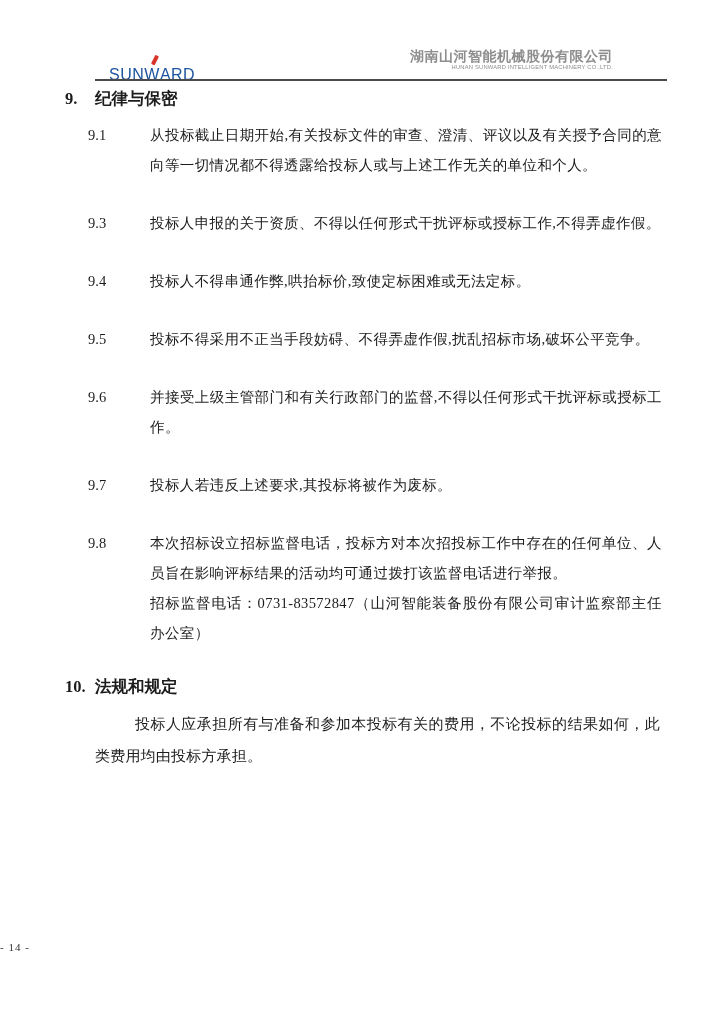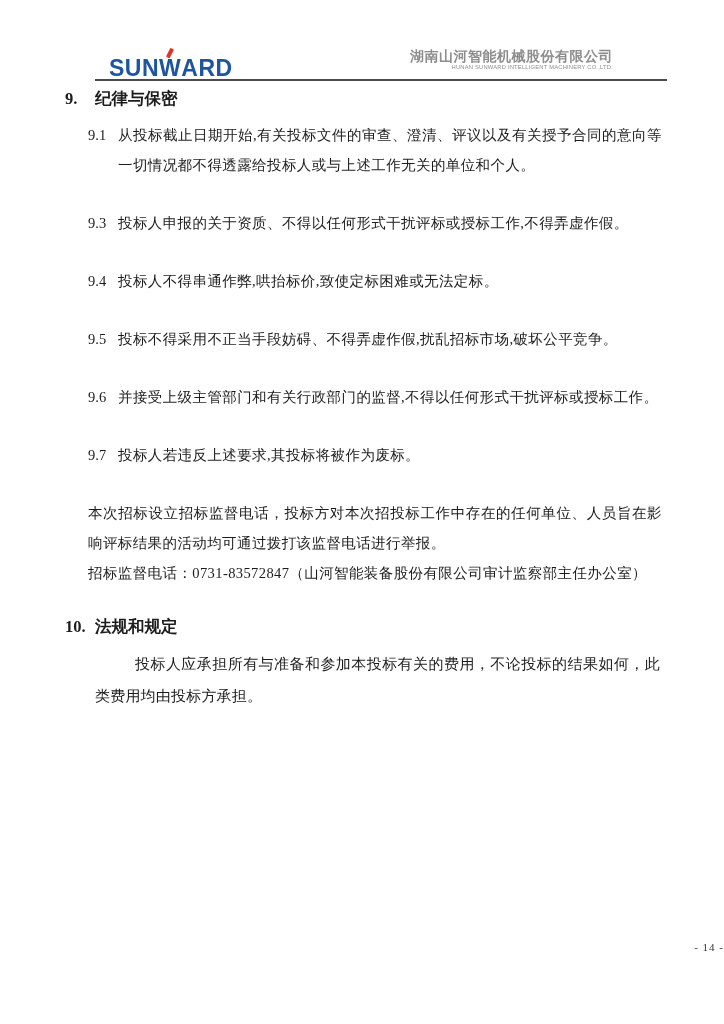--- a/index.html
+++ b/index.html
@@ -15,24 +15,24 @@
     overflow: hidden;
     font-family: "Liberation Serif", "DejaVu Serif", serif;
     color: var(--text-color, #1c1c1c);
   }
 
   
   .header { position: absolute; top: 0; left: 0; right: 0; height: 84px; }
   .logo {
     position: absolute;
     left: 109px;
-    top: 56px;
+    top: 63px;
     font-family: "Liberation Sans", sans-serif;
-    font-weight: bold;
-    font-size: 23px;
+    font-weight: normal;
+    font-size: 16px;
     line-height: 24px;
     letter-spacing: 0.5px;
     color: var(--logo-blue, #1E55A0);
   }
   .logo .logo-w { position: relative; display: inline-block; }
   .logo .accent {
     position: absolute;
     left: 9px;
     top: -8px;
     width: 3.5px;
@@ -90,38 +90,39 @@
     display: flex;
     font-size: 14.5px;
     line-height: 30px;
     margin: 0 0 28px 23px;
   }
   .item-num { width: 30px; flex: none; }
   .item-text {
     flex: 1;
     text-align: justify;
     letter-spacing: 0.4px;
+    margin-left: 32px;
   }
   .para {
     margin: 6px 0 0 30px;
     width: 565px;
     font-size: 15px;
     line-height: 32px;
     text-indent: 40px;
     text-align: justify;
     letter-spacing: 0.2px;
   }
 
   
   .footer {
     position: absolute;
     left: 0;
     top: 941px;
     width: 724px;
-    text-align: right;
+    text-align: left;
     font-size: 11px;
     letter-spacing: 1px;
     color: #333333;
   }
 </style>
 </head>
 <body>
 
 <div class="page">
 
@@ -168,20 +169,21 @@
       <span class="item-num">9.6</span>
       <div class="item-text">并接受上级主管部门和有关行政部门的监督,不得以任何形式干扰评标或授标工作。</div>
     </div>
 
     <div class="item">
       <span class="item-num">9.7</span>
       <div class="item-text">投标人若违反上述要求,其投标将被作为废标。</div>
     </div>
 
     <div class="item">
+      <span class="item-num">9.8</span>
       <div class="item-text">
         <div>本次招标设立招标监督电话，投标方对本次招投标工作中存在的任何单位、人员旨在影响评标结果的活动均可通过拨打该监督电话进行举报。</div>
         <div>招标监督电话：0731-83572847（山河智能装备股份有限公司审计监察部主任办公室）</div>
       </div>
     </div>
 
     <div class="sec-heading">
       <span class="sec-num">10.</span>
       <span class="sec-title">法规和规定</span>
     </div>

